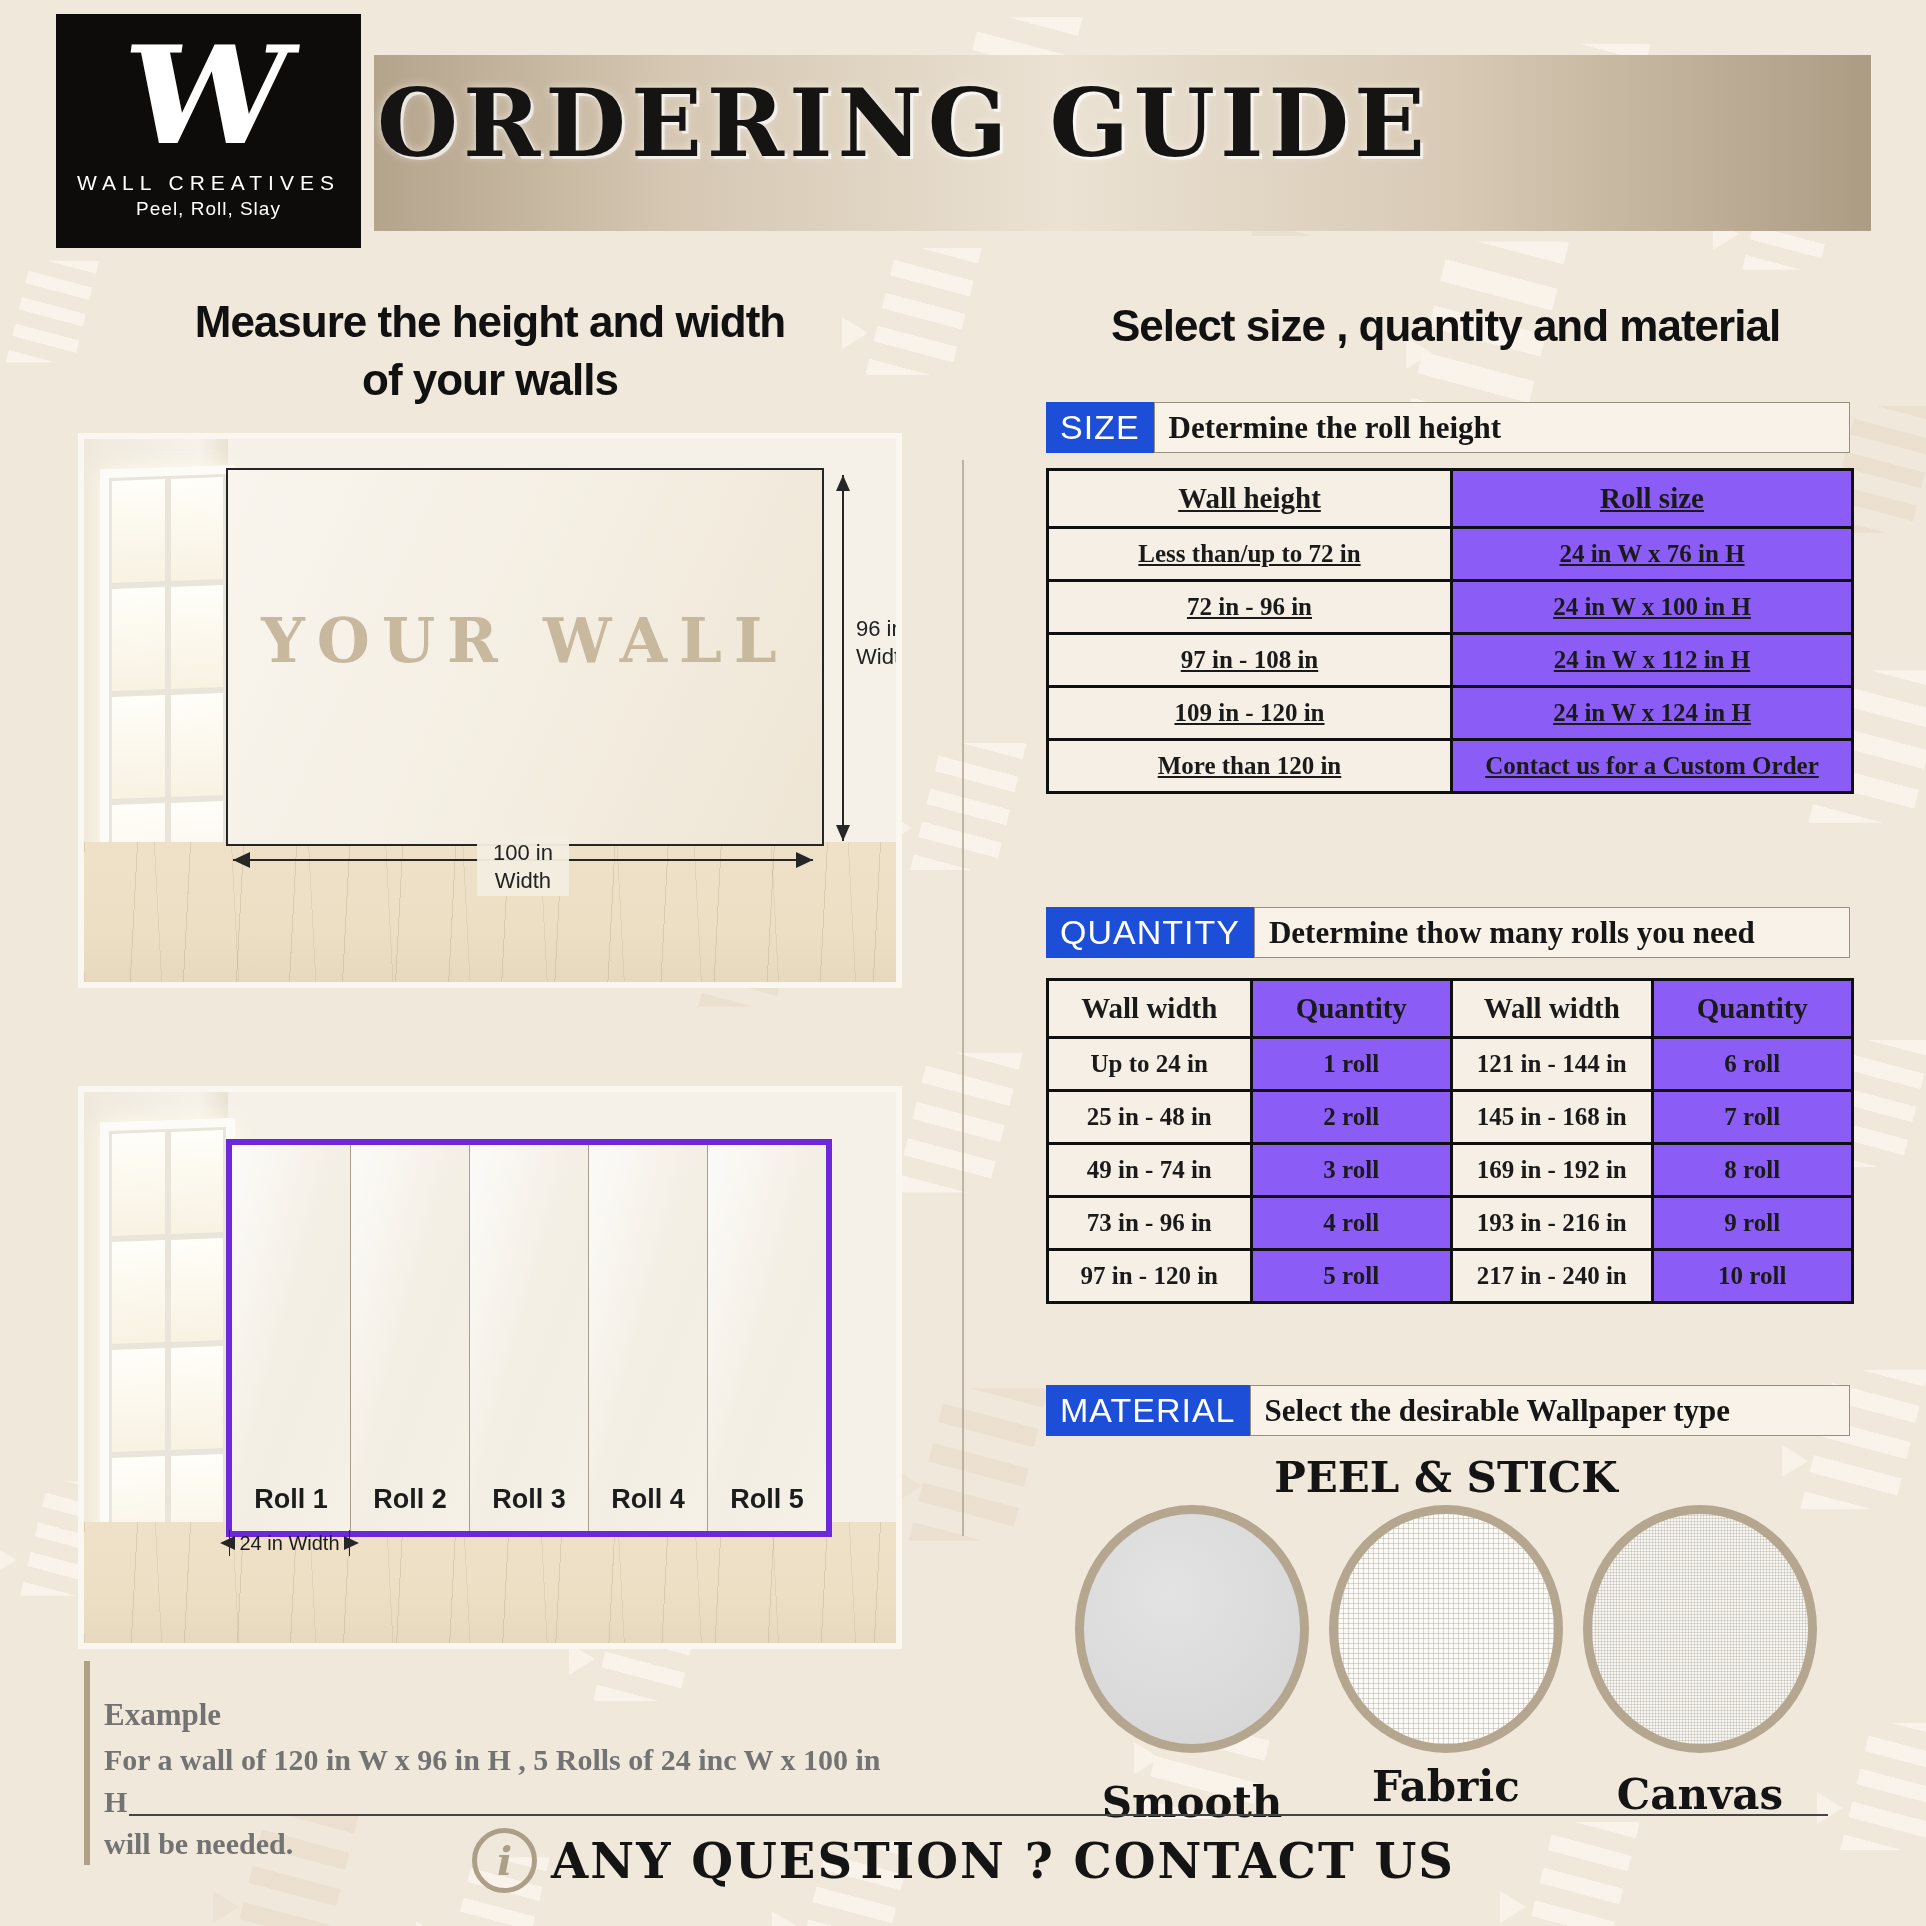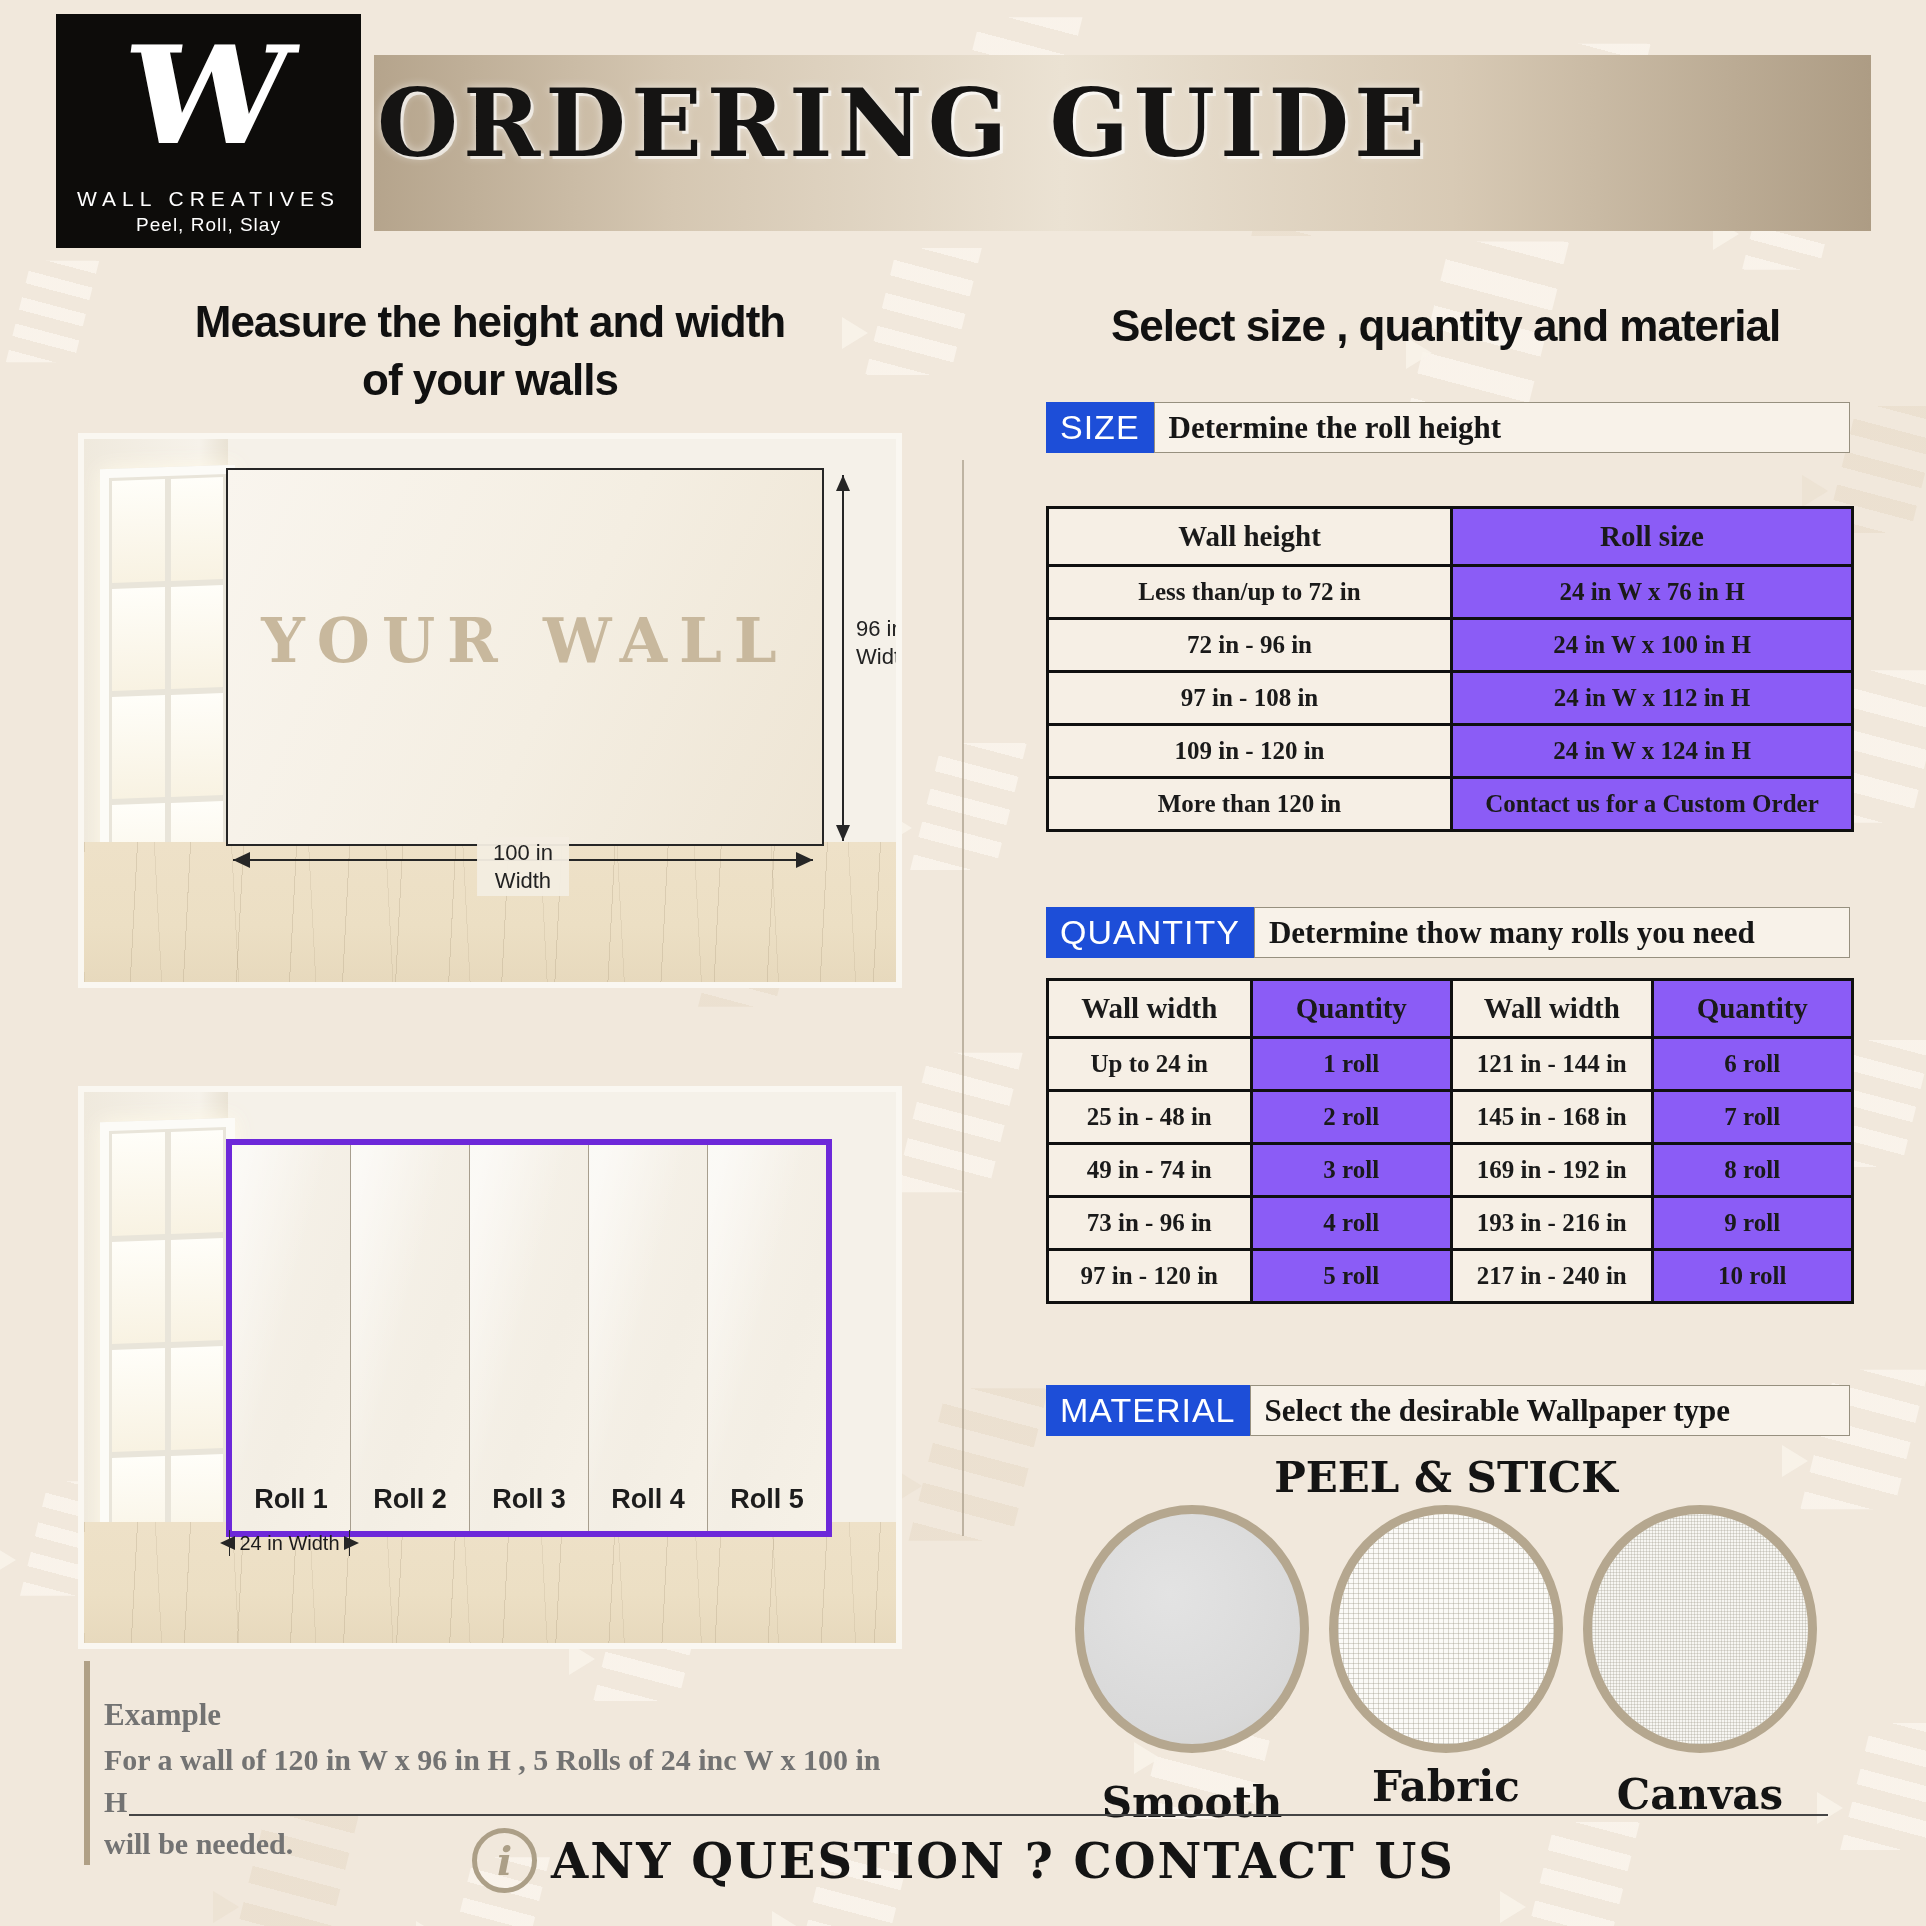--- a/index.html
+++ b/index.html
@@ -14,21 +14,21 @@
   .wm-tri{position:absolute;width:0;height:0;border-top:16px solid transparent;
       border-bottom:16px solid transparent;border-left:26px solid var(--c);}
 
   .layer{position:absolute;z-index:1;}
 
   
   .logo-box{position:absolute;left:56px;top:14px;width:305px;height:234px;background:#0d0c0a;
             display:flex;flex-direction:column;align-items:center;justify-content:flex-start;z-index:2;}
   .logo-w{font-family:"DejaVu Serif",serif;font-weight:bold;font-size:147px;line-height:1;
           color:#ffffff;transform:skewX(-8deg) scaleY(0.92);margin-top:8px;}
-  .brand-name{color:#fff;font-size:21px;letter-spacing:6px;margin-top:18px;}
+  .brand-name{color:#fff;font-size:21px;letter-spacing:6px;margin-top:2px;}
   .brand-tagline{color:#fff;font-size:19px;margin-top:3px;letter-spacing:1px;}
 
   
   .banner{position:absolute;left:374px;top:55px;width:1497px;height:176px;
           background:linear-gradient(90deg,#b5a48c 0%,#d5c7b2 20%,#ebe2d3 46%,#d8cab5 72%,#ad9c84 100%);}
   .banner-title{position:absolute;left:374px;top:69px;width:1059px;text-align:center;
           font-family:"DejaVu Serif",serif;font-weight:bold;font-size:93px;letter-spacing:5px;
           color:#151413;text-shadow:3px 3px 0 rgba(255,255,255,0.65),0 0 10px rgba(255,255,255,0.6);}
 
   
@@ -118,21 +118,21 @@
   .row-material{top:1385px;}
   .section-chip{background:#1d4ed8;color:#fff;font-size:34px;display:flex;align-items:center;
                 padding:0 14px;letter-spacing:1px;}
   .section-instruction{flex:1;background:#f8f2e9;border:1px solid #97907f;display:flex;
                 align-items:center;padding-left:14px;font-family:"Liberation Serif",serif;
                 font-weight:bold;font-size:31px;color:#161616;}
 
   
   .dtable{position:absolute;left:1046px;width:802px;border:3px solid #101010;
           font-family:"Liberation Serif",serif;font-weight:bold;color:#1a1a1a;}
-  .size-grid{top:506px;}
+  .size-grid{top:468px;text-decoration:underline;}
   .qty-grid{top:978px;}
   .trow{display:grid;}
   .size-grid .trow{grid-template-columns:1fr 1fr;}
   .qty-grid .trow{grid-template-columns:1fr 1fr 1fr 1fr;}
   .trow + .trow{border-top:3px solid #101010;}
   .tcell{display:flex;align-items:center;justify-content:center;text-align:center;
          font-size:25px;padding:0 6px;}
   .tcell + .tcell{border-left:3px solid #101010;}
   .thead .tcell{font-size:29px;}
   .c-cream{background:#f6efe5;}

